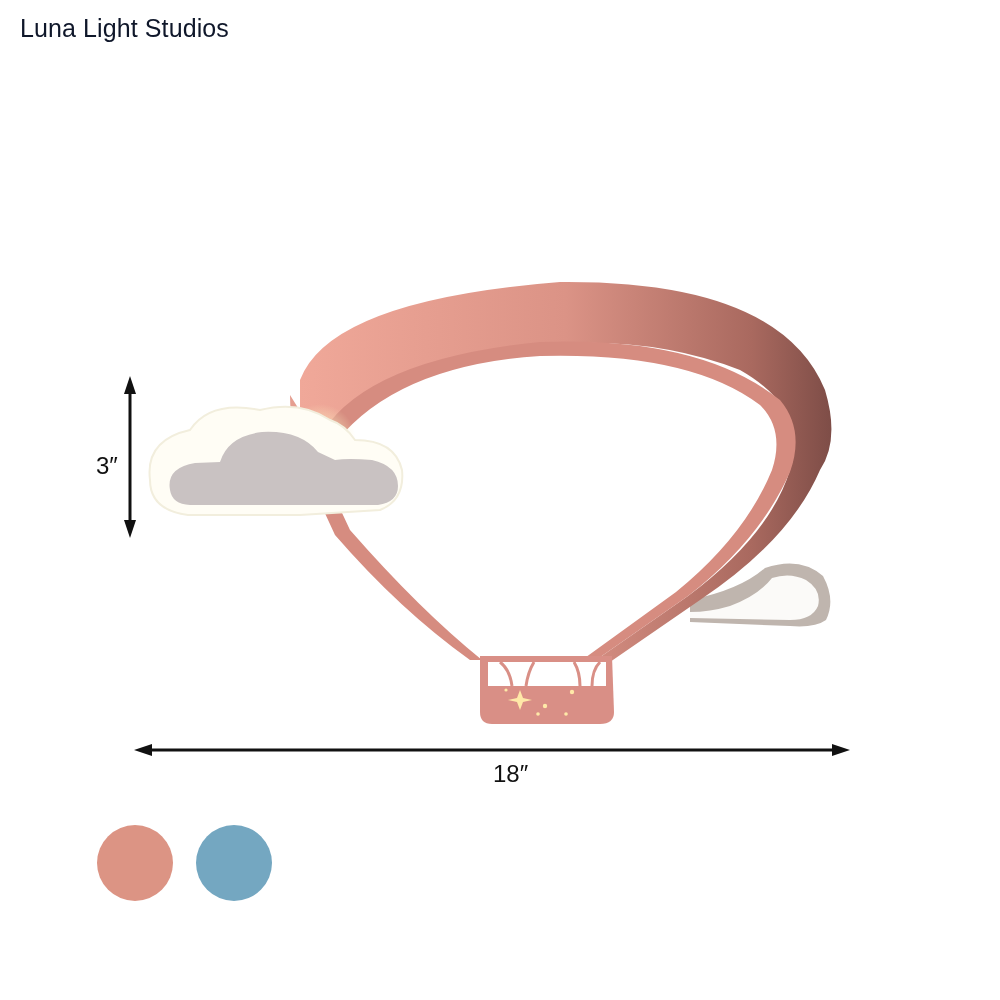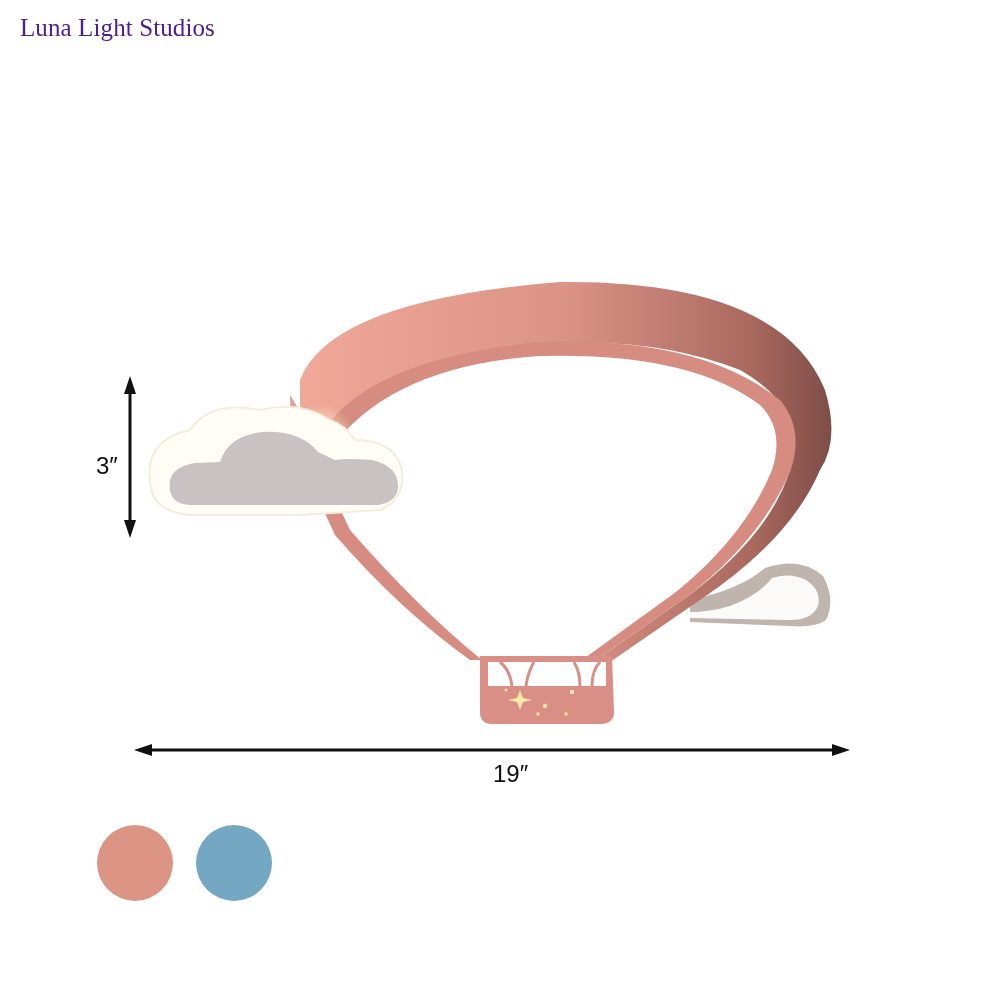--- a/index.html
+++ b/index.html
@@ -1,17 +1,17 @@
 <!DOCTYPE html>
 <html><head>
   <meta charset="utf-8">
   <style>
     html, body { margin: 0; padding: 0; background: #ffffff; }
     body { width: 1000px; height: 1000px; position: relative; overflow: hidden; font-family: "Liberation Sans", sans-serif; }
-    .brand { position: absolute; left: 20px; top: 14px; font-size: 25px; color: #4c1d95; letter-spacing: 0.1px; font-family: Liberation Serif, serif; }
+    .brand { position: absolute; left: 20px; top: 14px; font-size: 25px; color: #0f172a; letter-spacing: 0.1px; }
     .product { position: absolute; left: 0; top: 0; width: 1000px; height: 1000px; }
     .dim-label { position: absolute; font-family: "Liberation Sans", sans-serif; color: #111111; font-size: 24px; }
     .dim-h { left: 96px; top: 452px; }
     .dim-w { left: 493px; top: 760px; }
     .swatch { position: absolute; width: 76px; height: 76px; border-radius: 50%; cursor: pointer; }
     .swatch-1 { left: 97px; top: 825px; }
     .swatch-2 { left: 196px; top: 825px; }
   </style>
 </head>
 <body>
@@ -73,16 +73,16 @@
     <polygon points="130,538 124,520 136,520" stroke="none"></polygon>
   </g>
   <g fill="#111111" stroke="#111111">
     <line x1="148" y1="750" x2="836" y2="750" stroke-width="3"></line>
     <polygon points="134,750 152,744 152,756" stroke="none"></polygon>
     <polygon points="850,750 832,744 832,756" stroke="none"></polygon>
   </g>
 </svg>
 
 <div class="dim-label dim-h">3″</div>
-<div class="dim-label dim-w">19″</div>
+<div class="dim-label dim-w">18″</div>
 
 <div class="swatch swatch-1" style="background:#DC9484"></div>
 <div class="swatch swatch-2" style="background:#74A7C1"></div>
 
 </body></html>

